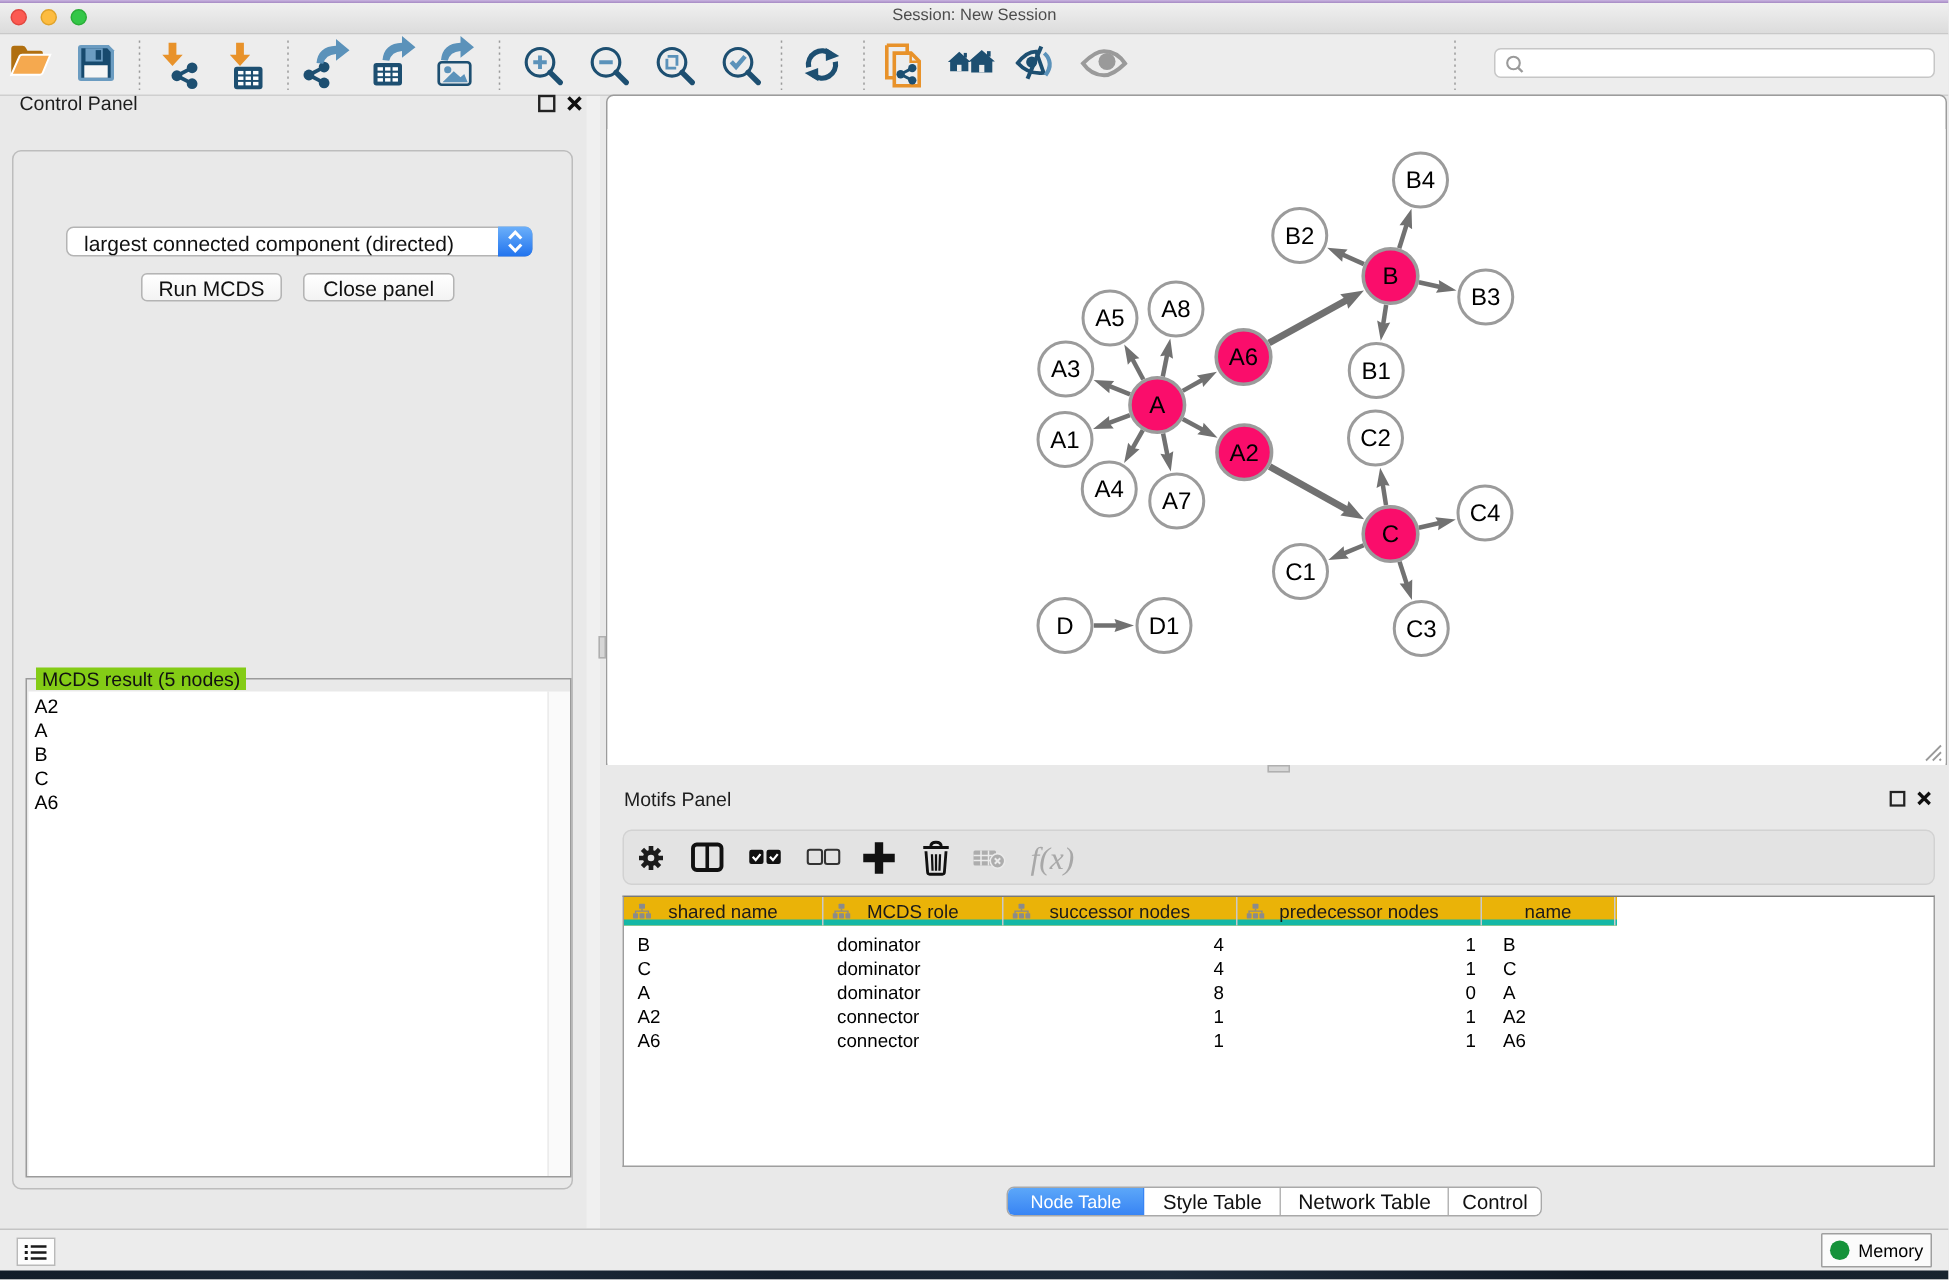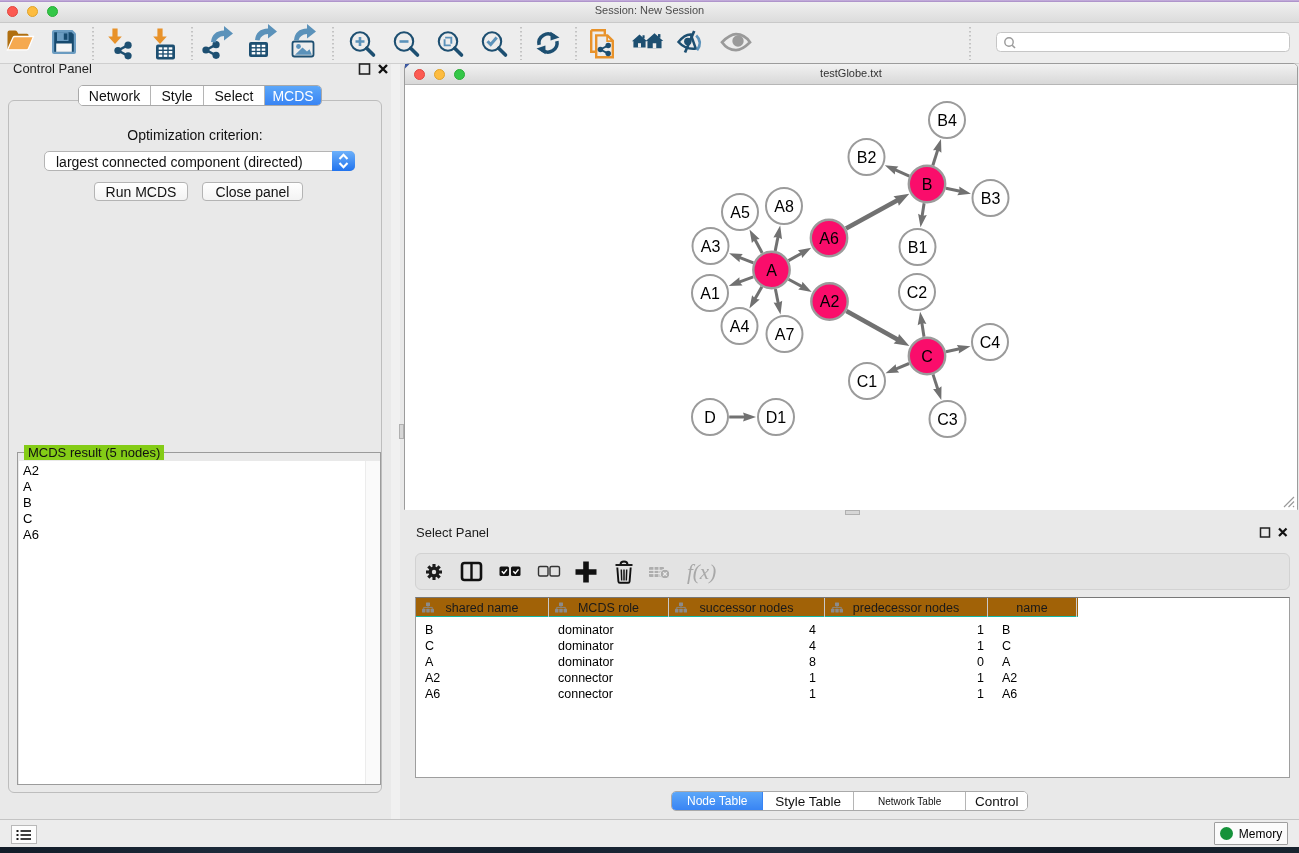--- a/index.html
+++ b/index.html
@@ -26,21 +26,21 @@
 .fs{left:17px;top:398px;width:364px;height:333px;border:1px solid #9b9b9b}
 .fslegend{position:absolute;left:6px;top:-8px;background:#84cc16;padding:0 4px;font-size:13px;color:#111}
 .list{position:absolute;left:1px;top:8px;width:346px;height:323px;background:#fff;font-size:13px;color:#000}
 .scrolltrack{position:absolute;right:-15px;top:0;width:15px;height:323px;background:#fafafa;border-left:1px solid #ececec}
 .netwin{left:404px;top:63px;width:894px;height:447px;border:1px solid #9c9c9c;border-radius:5px 5px 0 0;background:#fff}
 .nettitle{position:absolute;left:0;top:0;width:100%;height:21px;background:linear-gradient(#f2f2f2,#d8d8d8);border-bottom:1px solid #b6b6b6;border-radius:4px 4px 0 0}
 .canvas{position:absolute;left:0;top:22px;width:892px;height:424px;background:#fff}
 .tablepanel{left:404px;top:519px;width:895px;height:300px}
 .ttoolbar{position:absolute;left:11px;top:34px;width:875px;height:37px;background:#e3e3e3;border:1px solid #d2d2d2;border-radius:6px}
 .tbl{position:absolute;left:11px;top:78px;width:875px;height:181px;background:#fff;border:1px solid #9e9e9e;border-top:1px solid #787878}
-.thead{position:absolute;left:0;top:0;height:19px;background:#a16207;border-bottom:1px solid #14b8a6;display:flex}
+.thead{position:absolute;left:0;top:0;height:19px;background:#eab308;border-bottom:4px solid #14b8a6;display:flex}
 .th{position:relative;height:19px;border-right:1px solid #c9c9c9;display:flex;align-items:center;justify-content:center;font-size:12.5px;color:#1a1a1a}
 .th svg{position:absolute;left:6px;top:4px}
 .trow{position:absolute;height:16px;font-size:12.5px;color:#000}
 .td{position:absolute;top:1px;white-space:nowrap}
 .statusbar{left:0;top:819px;width:1299px;height:28px;background:#ececec;border-top:1px solid #c4c4c4}
 .bottomstrip{left:0;top:847px;width:1299px;height:6px;background:linear-gradient(90deg,#121c28,#1c2a3a 18%,#15202e 40%,#1e2c3c 60%,#121b27 82%,#18242f)}
 .memory{left:1214px;top:822px;width:74px;height:23px;background:#fbfbfb;border:1px solid #9f9f9f;border-radius:1px;display:flex;align-items:center;justify-content:center;font-size:12px;color:#000}
 .lstbtn{left:11px;top:825px;width:26px;height:19px;background:#fdfdfd;border:1px solid #b9b9b9;display:flex;align-items:center;justify-content:center}
 .grip{background:#d6d6d6;border:1px solid #b0b0b0}
 </style></head>
@@ -165,53 +165,37 @@
 </svg>
 <div class="abs mainbg"></div>
 <div class="abs splitv"></div>
 <div class="abs" style="left:0;top:54px;width:395px;height:755px">
  <div class="abs ptitle" style="left:13px;top:7px">Control Panel</div>
  <svg class="abs" style="left:358px;top:8px" width="32" height="14" viewBox="0 0 32 14">
   <rect x="1.5" y="2" width="10" height="10" fill="none" stroke="#222" stroke-width="1.6"></rect>
   <path d="M21,3 L29,11 M29,3 L21,11" stroke="#111" stroke-width="2.4"></path>
  </svg>
  <div class="abs panelbox" style="left:8px;top:46px;width:374px;height:693px"></div>
- <div class="seg" style="left:78px;top:31px;width:244px">
-  <div class="s" style="width:72px">Network</div>
-  <div class="s" style="width:53px">Style</div>
-  <div class="s" style="width:61px">Select</div>
-  <div class="s on" style="width:56px">MCDS</div>
- </div>
- <div class="abs" style="left:8px;top:73px;width:374px;text-align:center;font-size:14px;color:#111">Optimization criterion:</div>
  <div class="abs dd">
       <span style="position:absolute;left:11px;top:2px">largest connected component (directed)</span>
   <div class="abs ddb"><svg width="23" height="20" viewBox="0 0 23 20">
           <path d="M7.5,8 L11.5,3.8 L15.5,8 M7.5,12 L11.5,16.2 L15.5,12" fill="none" stroke="#fff" stroke-width="2.1"></path>
         </svg></div>
  </div>
  <div class="btn" style="left:94px;top:128px;width:94px;height:19px">Run MCDS</div>
  <div class="btn" style="left:202px;top:128px;width:101px;height:19px">Close panel</div>
  <div class="abs fs">
       <div class="fslegend">MCDS result (5 nodes)</div>
   <div class="list">
         <div style="padding:2px 0 0 4px;line-height:16px">A2<br>A<br>B<br>C<br>A6</div>
    <div class="scrolltrack"></div>
   </div>
  </div>
 </div>
 <div class="abs netwin">
- <div class="nettitle">
-  <div class="abs tl r" style="left:9px;top:5px"></div>
-  <div class="abs tl y" style="left:29px;top:5px"></div>
-  <div class="abs tl g" style="left:49px;top:5px"></div>
-  <div class="abs wtitle" style="left:0;right:0;top:3px;text-align:center;color:#333">testGlobe.txt</div>
-  <svg class="abs" style="left:0;top:0" width="5" height="5">
-        <path d="M0,0 L4.5,0 L0,4.5 Z" fill="#33519e" opacity="0.95"></path>
-      </svg>
- </div>
 <svg class="abs canvas" width="892" height="424" viewBox="0 0 892 424">
       <line x1="357.2" y1="167.0" x2="349.8" y2="153.2" stroke="#717171" stroke-width="3.0"></line>
       <polygon points="344.5,143.6 354.6,152.9 350.0,153.7 346.9,157.1" fill="#717171"></polygon>
       <line x1="370.2" y1="165.0" x2="373.1" y2="150.4" stroke="#717171" stroke-width="3.0"></line>
       <polygon points="375.2,139.6 377.0,153.2 373.0,150.9 368.4,151.5" fill="#717171"></polygon>
       <line x1="348.4" y1="176.9" x2="334.3" y2="171.3" stroke="#717171" stroke-width="3.0"></line>
       <polygon points="324.1,167.3 337.8,168.0 334.8,171.5 334.6,176.2" fill="#717171"></polygon>
       <line x1="348.3" y1="190.8" x2="334.0" y2="196.1" stroke="#717171" stroke-width="3.0"></line>
       <polygon points="323.7,200.0 334.4,191.3 334.5,196.0 337.5,199.6" fill="#717171"></polygon>
       <line x1="356.9" y1="200.8" x2="349.9" y2="213.1" stroke="#717171" stroke-width="3.0"></line>
@@ -287,21 +271,21 @@
       <circle cx="371.0" cy="331.0" r="18" fill="#fff" stroke="#9b9b9b" stroke-width="2"></circle>
       <text x="371.0" y="336.5" text-anchor="middle" font-size="16" fill="#000">D1</text>
     </svg>
     <svg class="abs" style="left:876px;top:430px" width="15" height="15" viewBox="0 0 15 15">
 <path d="M13,3 L3,13 M13,7.5 L7.5,13 M13,12 L12,13" stroke="#9a9a9a" stroke-width="1.2" fill="none"></path>
 </svg>
 </div>
 <div class="abs grip" style="left:399px;top:424px;width:5px;height:15px"></div>
 <div class="abs grip" style="left:845px;top:510px;width:15px;height:5px"></div>
 <div class="abs tablepanel">
- <div class="abs ptitle" style="left:12px;top:6px">Select Panel</div>
+ <div class="abs ptitle" style="left:12px;top:6px">Motifs Panel</div>
  <svg class="abs" style="left:855px;top:7px" width="32" height="14" viewBox="0 0 32 14">
   <rect x="1.5" y="2" width="9" height="9" fill="none" stroke="#222" stroke-width="1.5"></rect>
   <path d="M20,2.5 L27.5,10 M27.5,2.5 L20,10" stroke="#111" stroke-width="2.2"></path>
  </svg>
  <div class="abs ttoolbar"></div>
 <svg class="abs" style="left:11px;top:34px" width="320" height="37" viewBox="0 0 320 37">
 <g transform="translate(19,19)">
  <g fill="#1c1c1c">
           <circle cx="0" cy="0" r="5.4"></circle>
  <g stroke="#1c1c1c" stroke-width="3.1">
@@ -419,21 +403,21 @@
  <span class="td" style="left:9px">A6</span>
  <span class="td" style="left:142px">connector</span>
  <span class="td" style="right:475px">1</span>
  <span class="td" style="right:307px">1</span>
  <span class="td" style="left:586px">A6</span>
 </div>
     </div>
 <div class="seg" style="left:267px;top:272px;width:357px;height:20px">
  <div class="s on" style="width:92px;font-size:12px">Node Table</div>
  <div class="s" style="width:91px;font-size:13.5px">Style Table</div>
- <div class="s" style="width:113px;font-size:10px">Network Table</div>
+ <div class="s" style="width:113px;font-size:14px">Network Table</div>
  <div class="s" style="width:61px;font-size:13.5px">Control</div>
 </div>
 </div>
 <div class="abs statusbar"></div>
 <div class="abs lstbtn">
     <svg width="16" height="12" viewBox="0 0 16 12">
  <g stroke="#1a1a1a" stroke-width="1.7">
         <line x1="4.5" y1="2" x2="15" y2="2"></line>
         <line x1="4.5" y1="6" x2="15" y2="6"></line>
         <line x1="4.5" y1="10" x2="15" y2="10"></line>

